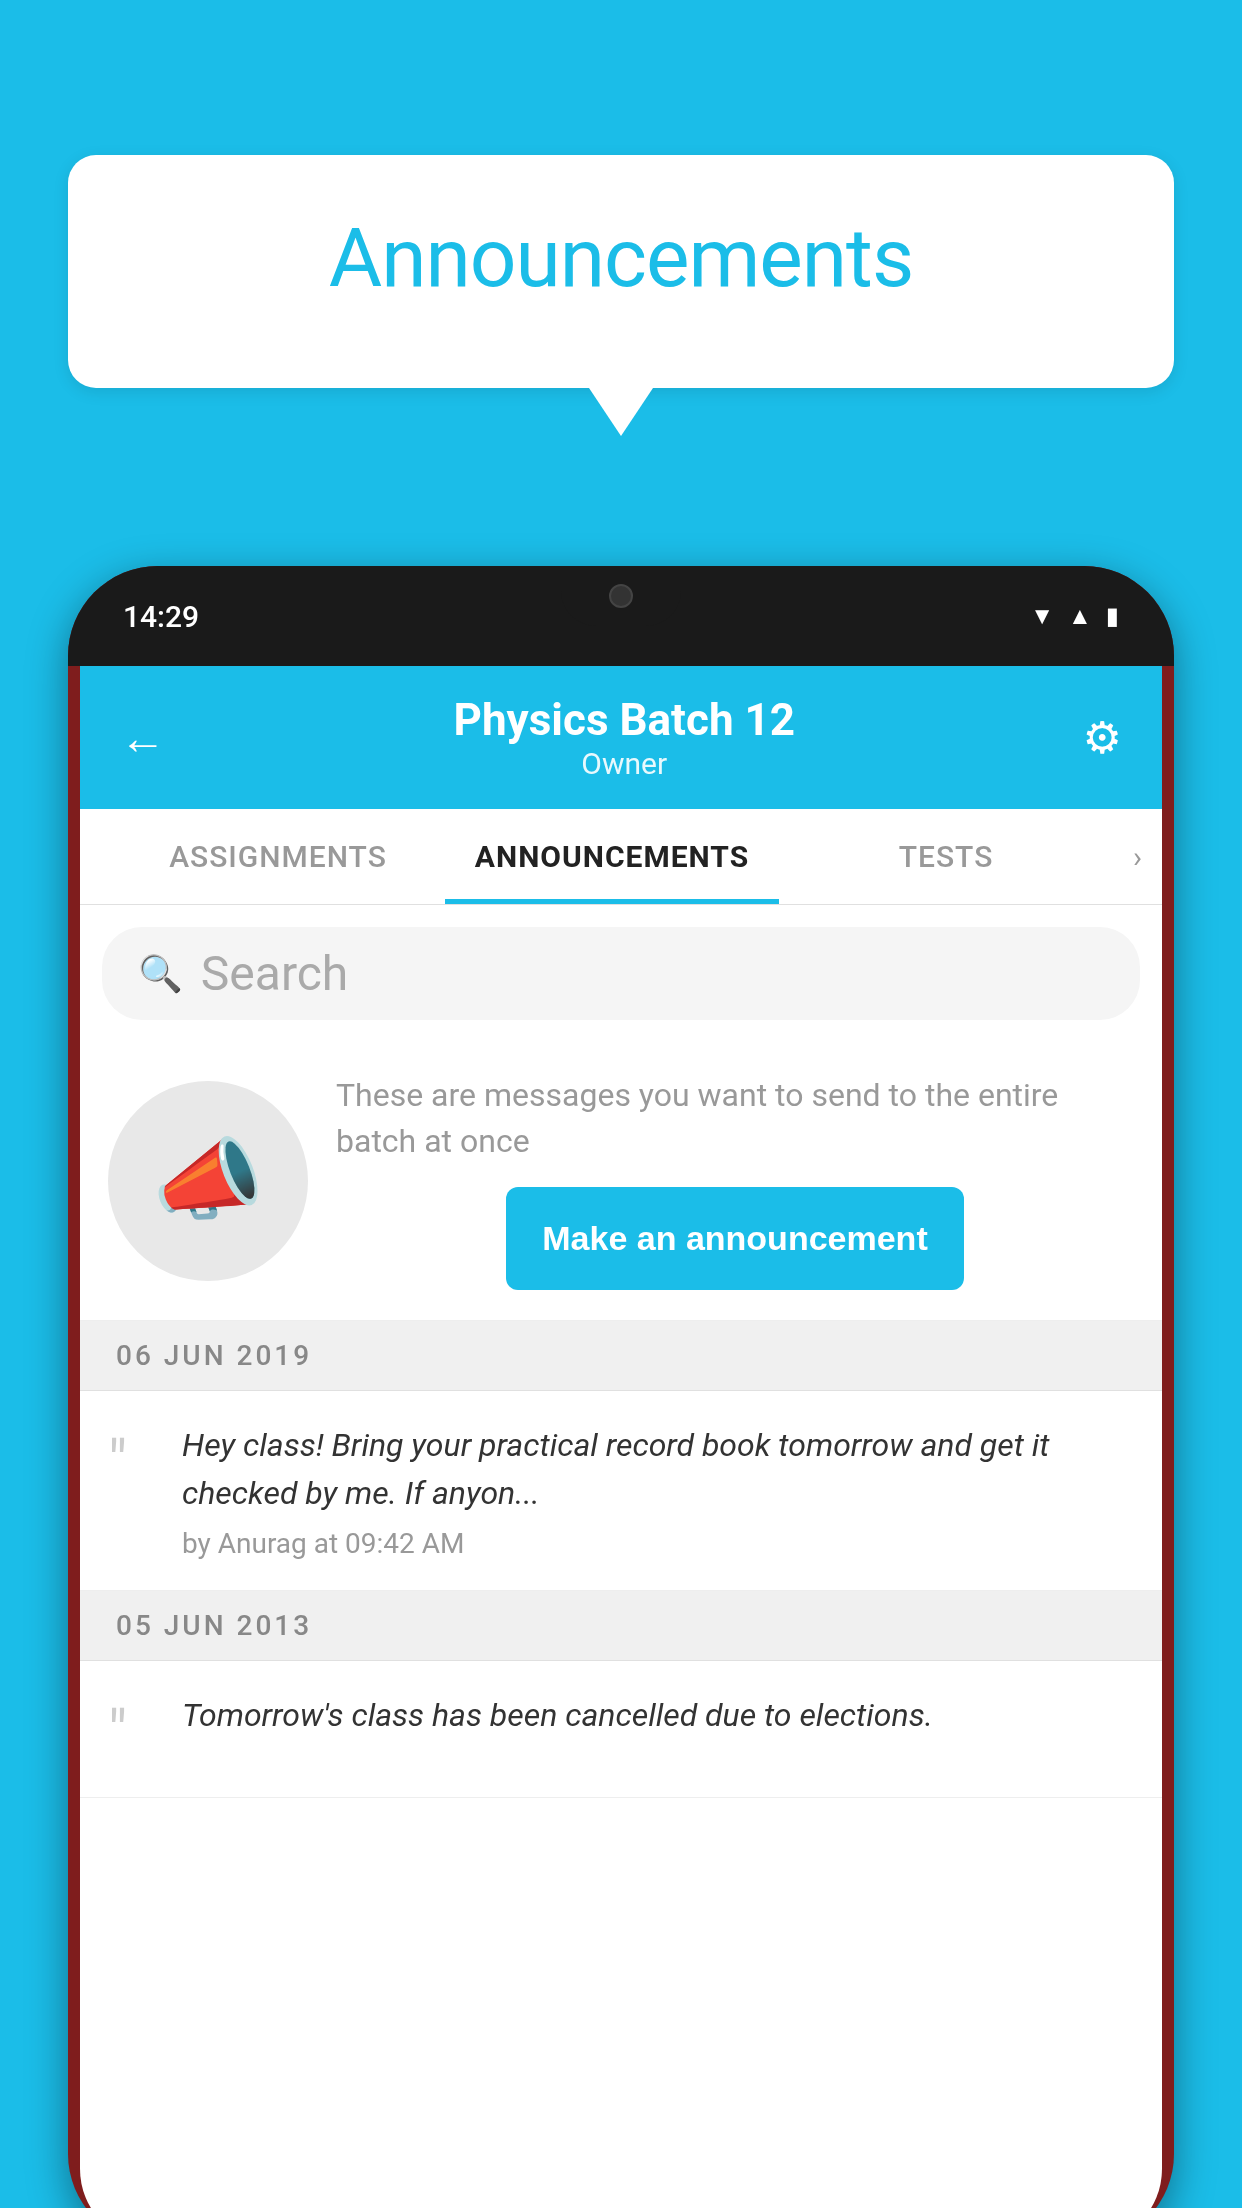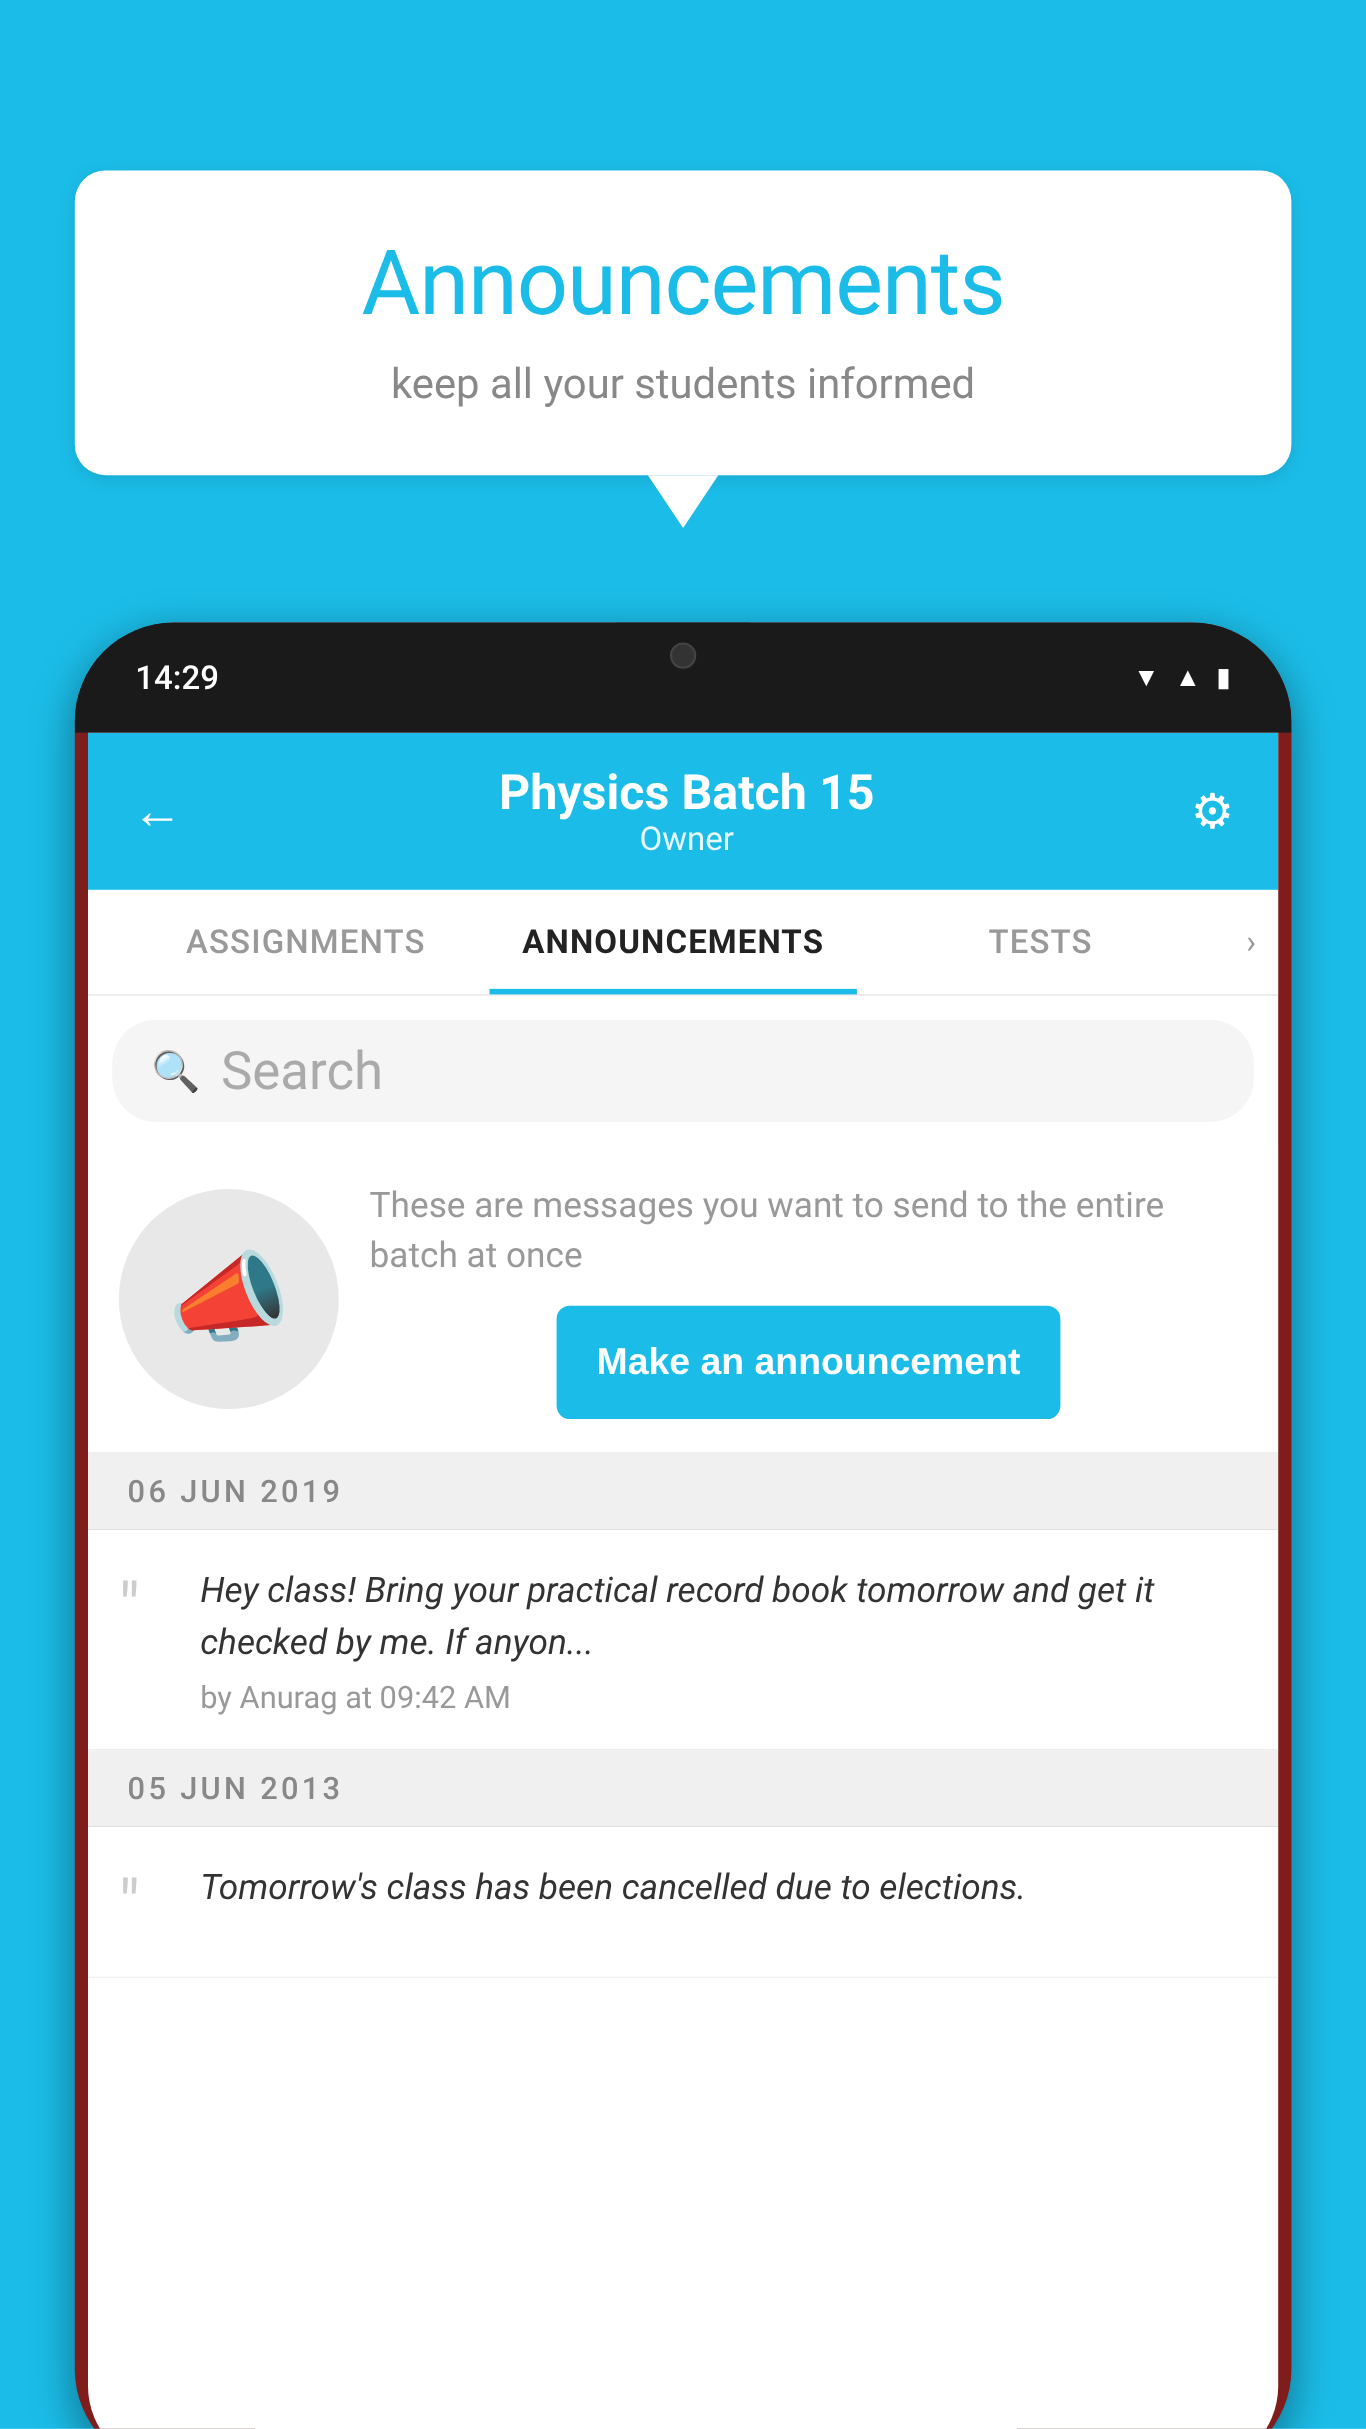--- a/index.html
+++ b/index.html
@@ -341,21 +341,20 @@
       height: 100%;
       overflow: hidden;
     }
   </style>
 </head>
 <body>
 
 <div class="speech-bubble-container">
   <div class="speech-bubble">
     <div class="speech-bubble-title">Announcements</div>
-    <div class="speech-bubble-subtitle">keep all your students informed</div>
   </div>
   <div class="speech-bubble-arrow"></div>
 </div>
 
 <div class="phone-wrapper">
   <div class="phone">
 
     <div class="phone-top-bar">
       <span class="phone-status-left">14:29</span>
       <div class="phone-notch">
@@ -367,21 +366,21 @@
         <span class="status-icon">▮</span>
       </div>
     </div>
 
     <div class="phone-inner">
       <div class="phone-screen">
 
         <div class="app-header">
           <span class="back-arrow">←</span>
           <div class="header-center">
-            <div class="header-title">Physics Batch 15</div>
+            <div class="header-title">Physics Batch 12</div>
             <div class="header-subtitle">Owner</div>
           </div>
           <span class="gear-icon">⚙</span>
         </div>
 
         <div class="tabs-container">
           <div class="tab">
             <span>ASSIGNMENTS</span>
           </div>
           <div class="tab active">

